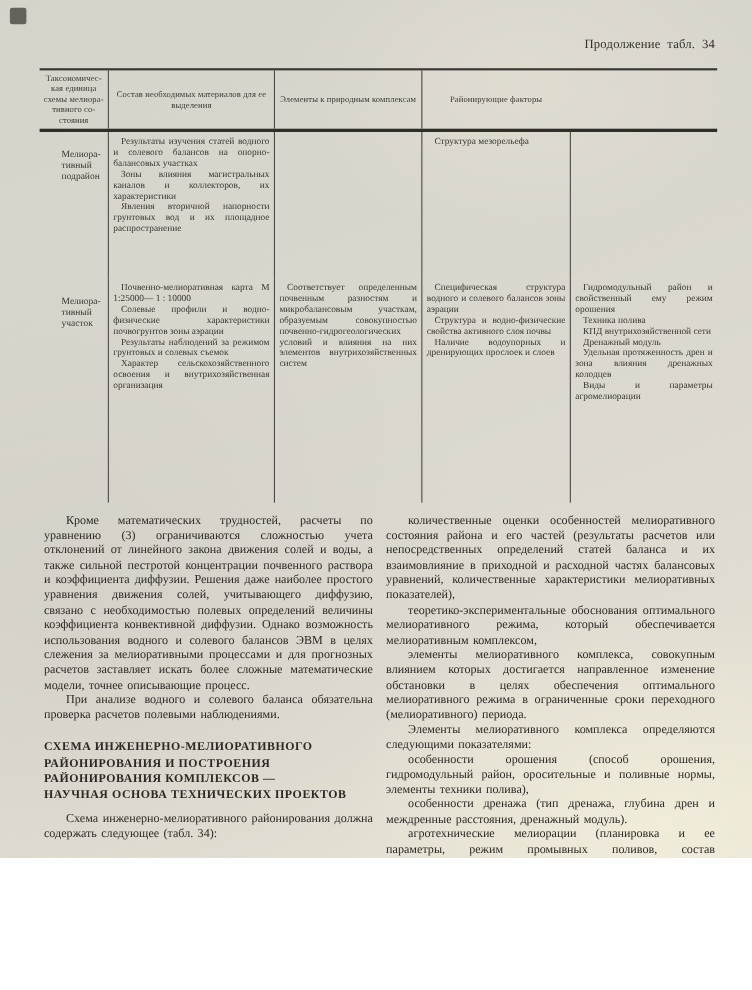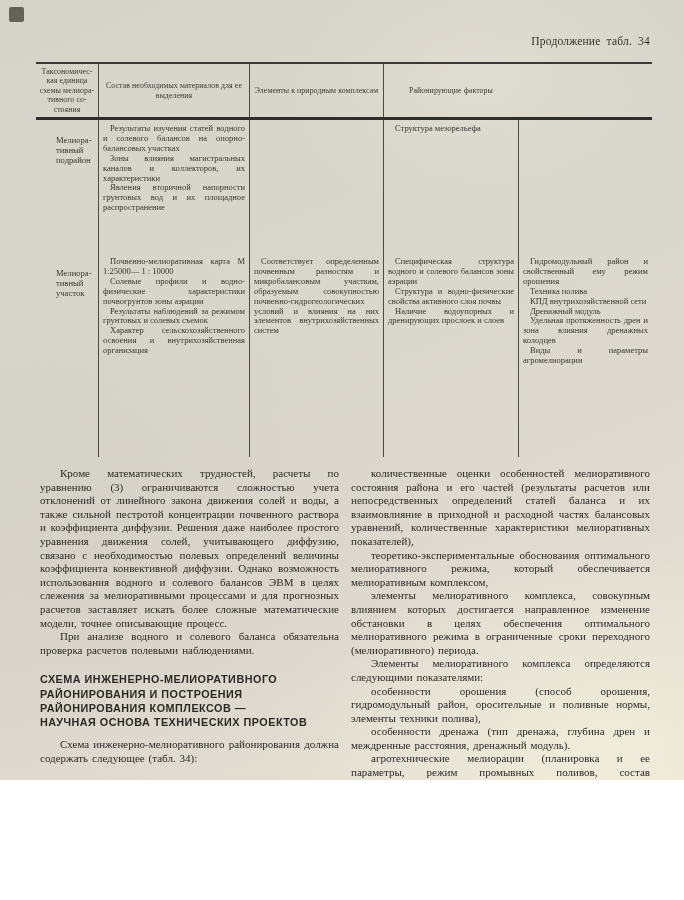--- a/index.html
+++ b/index.html
@@ -70,21 +70,21 @@
   .body-para{
     margin:0;
     font-size:11px;line-height:13.6px;
     text-align:justify;text-indent:20px;
     word-spacing:1.2px;
     hyphens:manual;
     color:#2c2a25;
   }
   .section-heading{
     margin:15px 0 9px 0;
-    font-family:Liberation Sans, sans-serif;
+    font-family:Liberation Serif, serif;
     font-weight:bold;
     font-size:10.8px;line-height:14.2px;letter-spacing:.5px;
     color:#2b2924;
   }
   .heading-line{margin:0;text-indent:0;}
   .page-number{
     position:absolute;left:0;top:820px;width:100%;
     text-align:left;
     font-weight:bold;font-size:11px;letter-spacing:1px;
     color:#2b2925;

